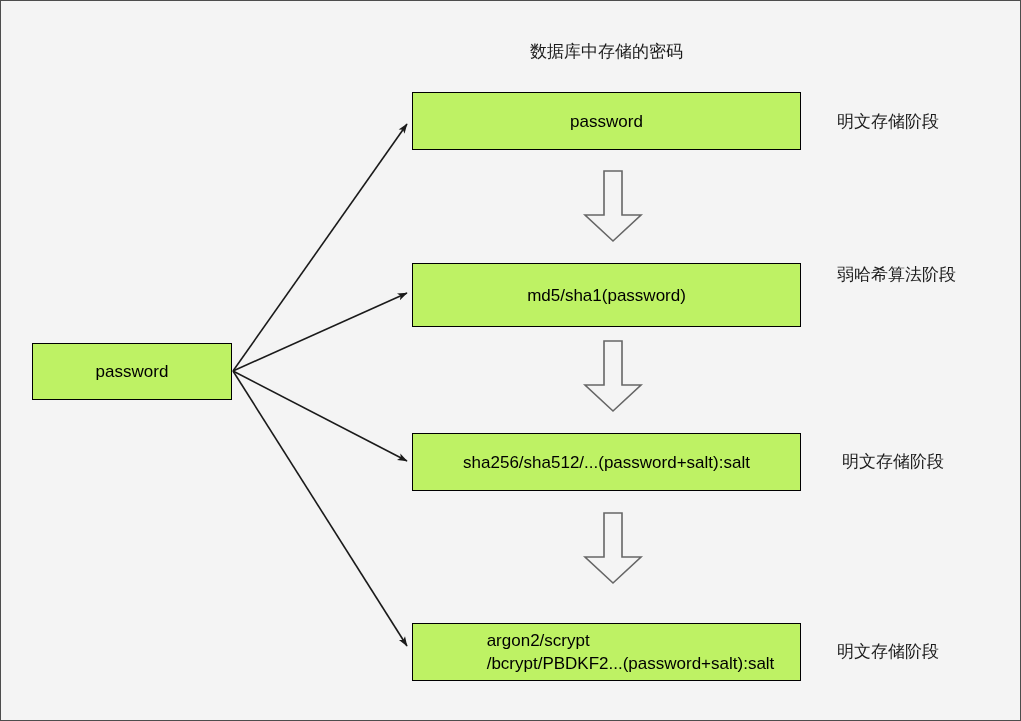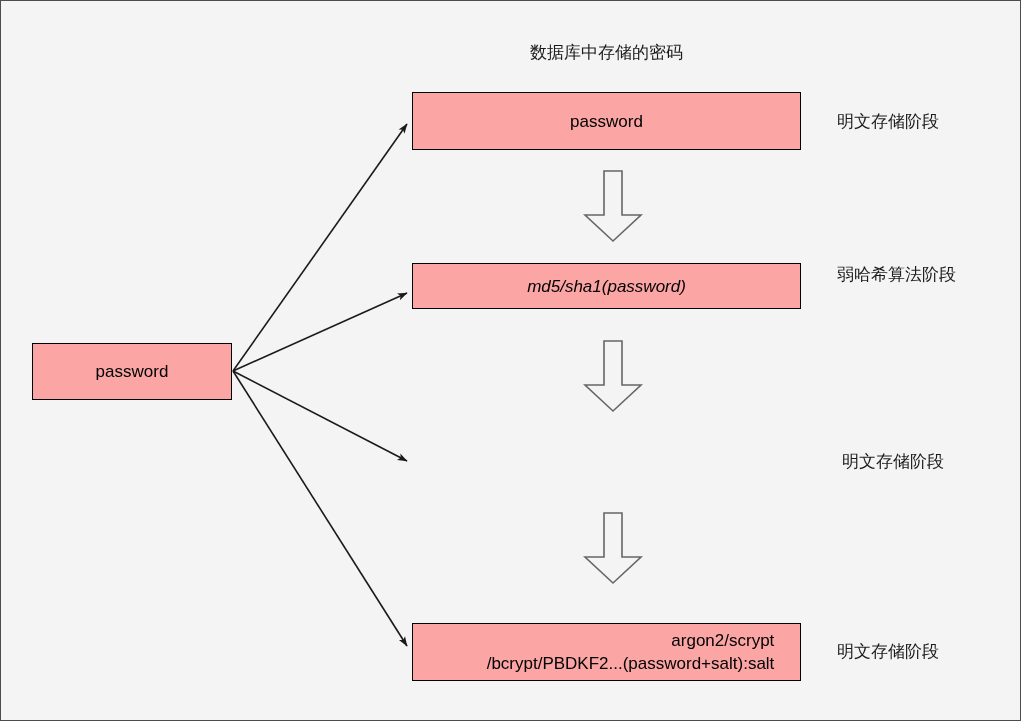--- a/index.html
+++ b/index.html
@@ -21,27 +21,27 @@
   #edges {
     position: absolute;
     left: 0;
     top: 0;
     width: 1021px;
     height: 721px;
     pointer-events: none;
   }
   .node-box {
     position: absolute;
-    background: #fca5a5;
+    background: #bef264;
     border: 1.6px solid #000000;
     box-sizing: border-box;
     display: flex;
     align-items: center;
     justify-content: center;
-    text-align: right;
+    text-align: left;
     color: #000000;
     font-size: 17px;
     line-height: 23px;
     white-space: pre-line;
     z-index: 3;
   }
   .free-label {
     position: absolute;
     color: #1a1a1a;
     font-size: 17px;
@@ -80,30 +80,31 @@
       <line x1="232" y1="370" x2="406" y2="645" stroke="#1a1a1a" stroke-width="1.6" marker-end="url(#arrowThin)"></line>
     </g>
 
     <g fill="#f4f4f4" stroke="#666666" stroke-width="1.6" stroke-linejoin="miter">
       <path d="M603,170 L621,170 L621,214 L640,214 L612,240 L584,214 L603,214 Z"></path>
       <path d="M603,340 L621,340 L621,384 L640,384 L612,410 L584,384 L603,384 Z"></path>
       <path d="M603,512 L621,512 L621,556 L640,556 L612,582 L584,556 L603,556 Z"></path>
     </g>
   </svg>
 
-  <div class="free-label" style="left:411px; top:41px; width:389px;">数据库中存储的密码</div>
+  <div class="free-label" style="left:411px; top:41px; width:389px;font-family:Liberation Mono, monospace;">数据库中存储的密码</div>
 
 
   <div class="node-box" style="left:31px; top:342px; width:200px; height:57px;">password</div>
 
   <div class="node-box" style="left:411px; top:91px; width:389px; height:58px;">password</div>
   <div class="stage-label" style="left:836px; top:110px;">明文存储阶段</div>
 
-  <div class="node-box" style="left:411px; top:262px; width:389px; height:46px;font-style:italic;">md5/sha1(password)</div>
+  <div class="node-box" style="left:411px; top:262px; width:389px; height:64px;">md5/sha1(password)</div>
   <div class="stage-label" style="left:836px; top:263px;text-align:center;">弱哈希算法阶段</div>
 
+  <div class="node-box" style="left:411px; top:432px; width:389px; height:58px;">sha256/sha512/...(password+salt):salt</div>
   <div class="stage-label" style="left:841px; top:450px;">明文存储阶段</div>
 
   <div class="node-box" style="left:411px; top:622px; width:389px; height:58px;padding-left:48px;">argon2/scrypt
 /bcrypt/PBDKF2...(password+salt):salt</div>
   <div class="stage-label" style="left:836px; top:640px;">明文存储阶段</div>
 
 </div>
 
 </body></html>

